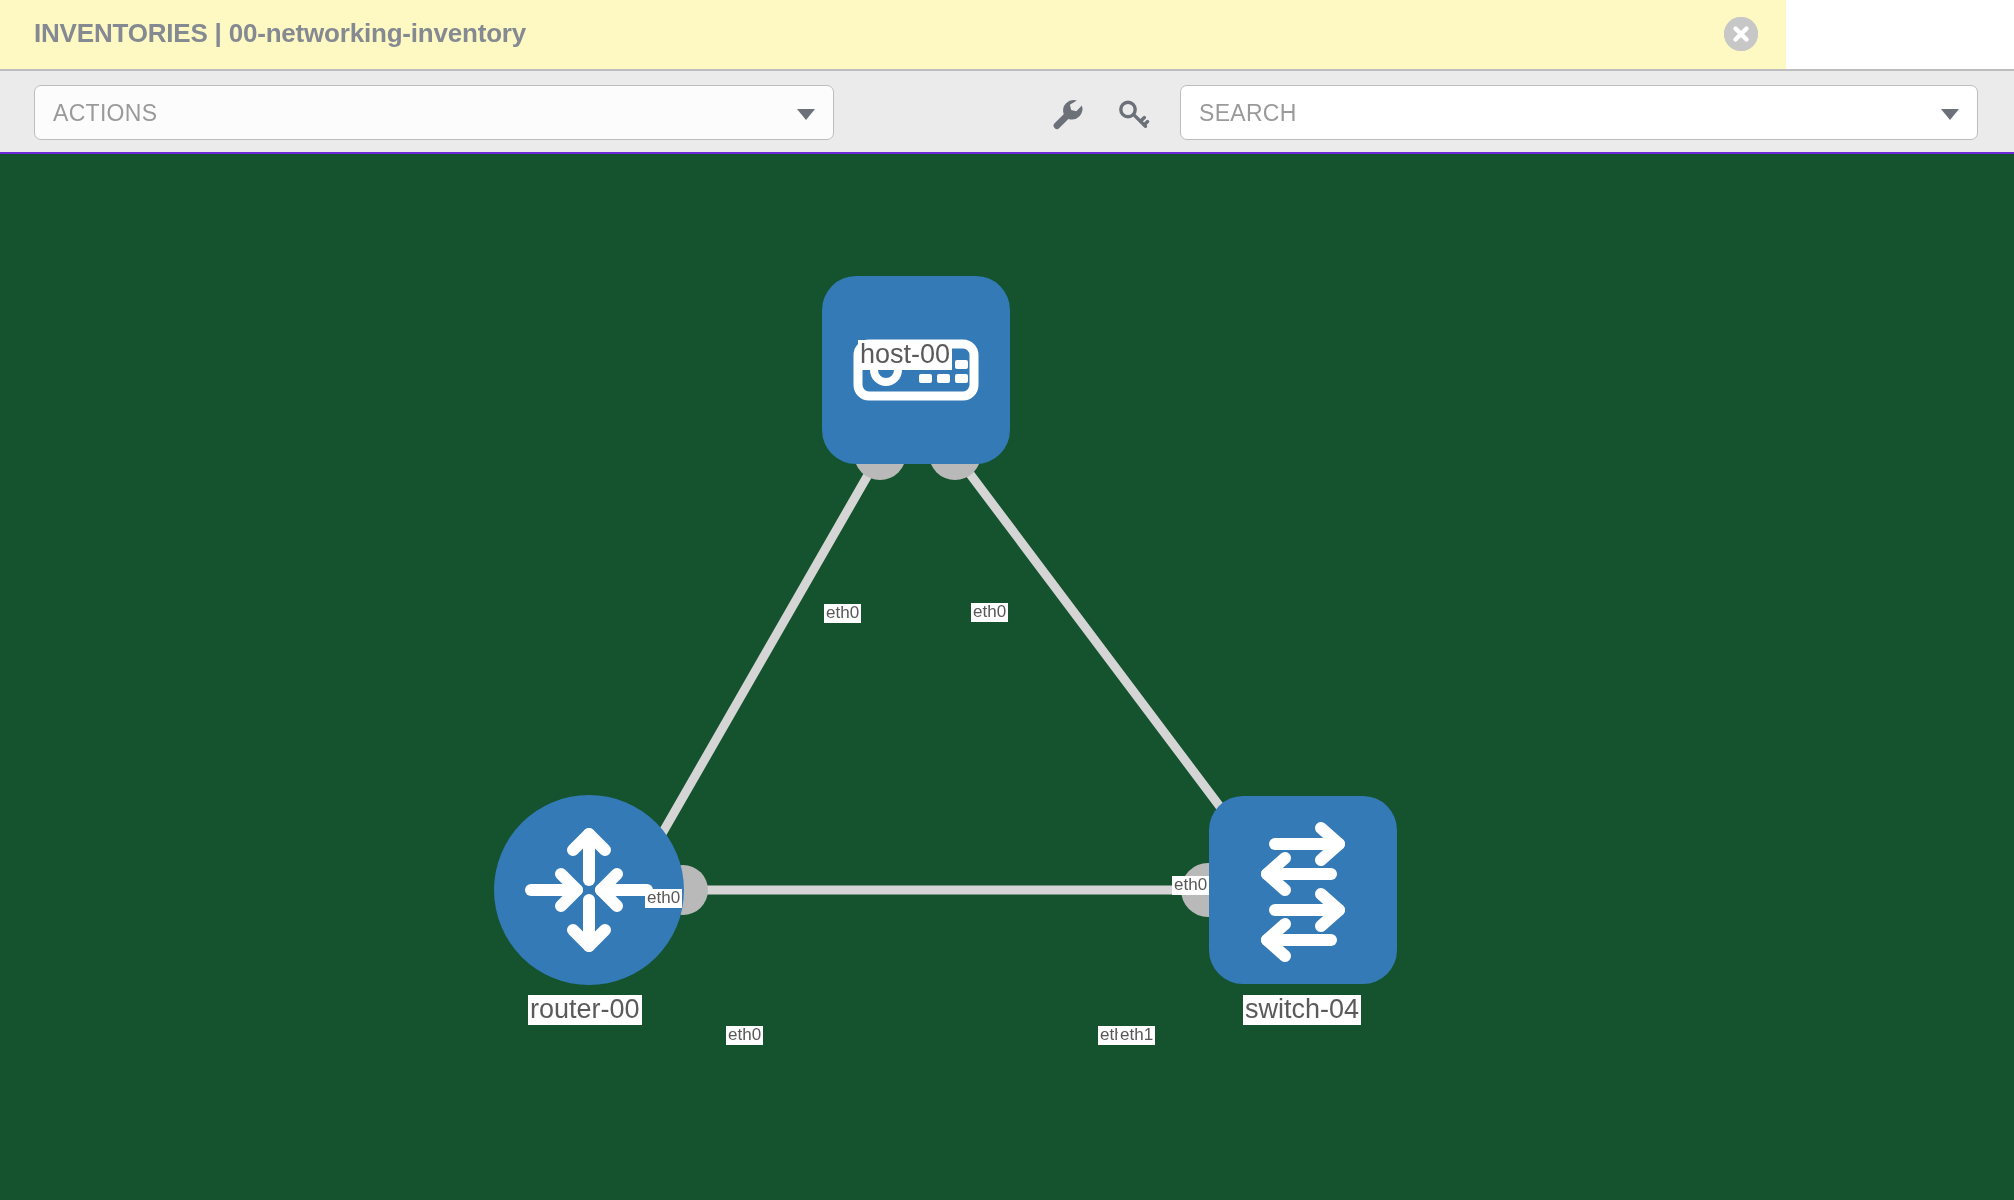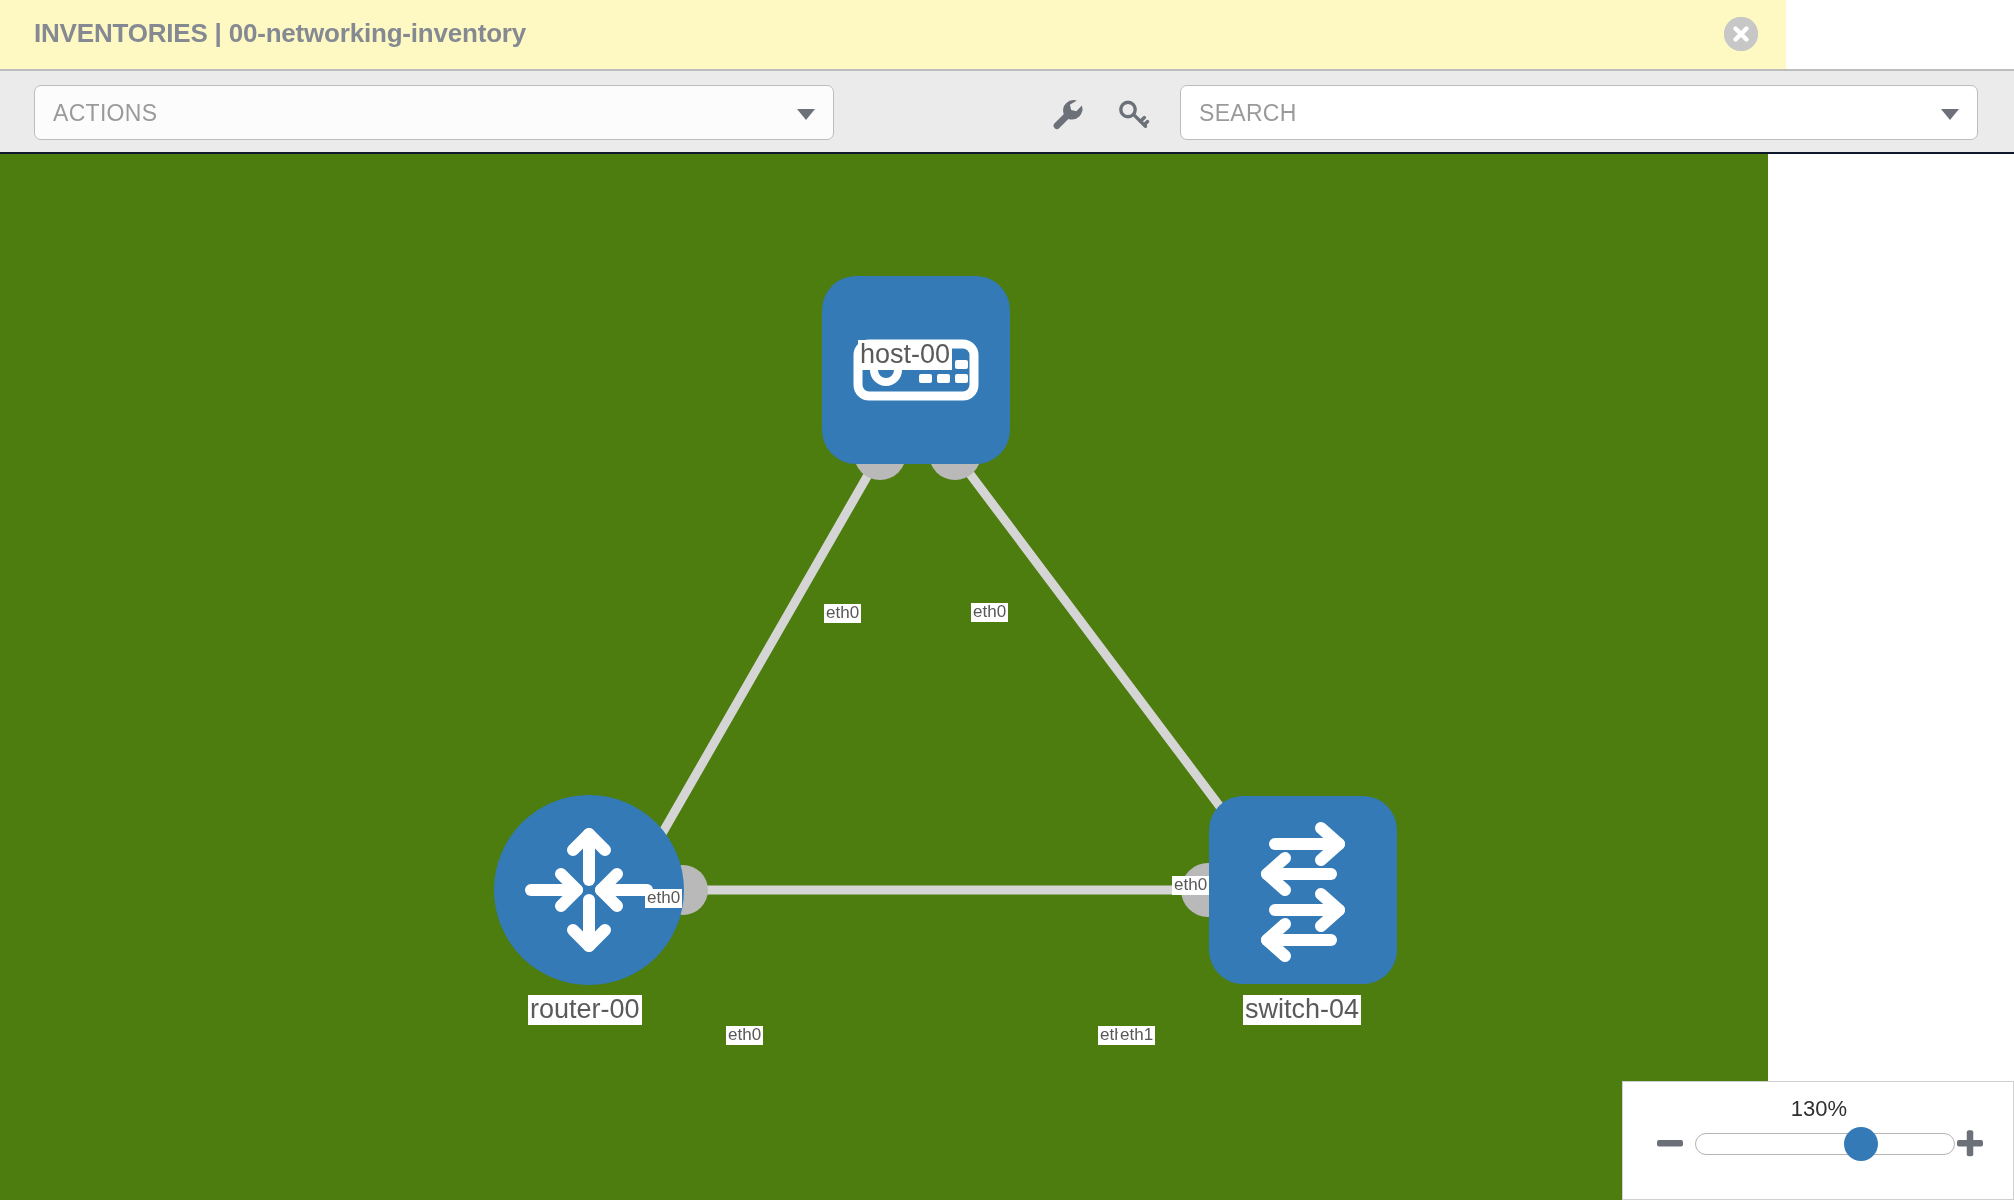--- a/index.html
+++ b/index.html
@@ -54,21 +54,21 @@
 
   
   .toolbar {
     position: absolute;
     left: 0;
     top: 69px;
     width: 2014px;
     height: 85px;
     background: #ebebeb;
     border-top: 2px solid #bdbdbd;
-    border-bottom: 2px solid #0f172a;
+    border-bottom: 2px solid #6d28d9;
     box-sizing: border-box;
   }
   .actions-select {
     position: absolute;
     left: 34px;
     top: 14px;
     width: 800px;
     height: 55px;
     background: #fcfcfc;
     border: 1px solid #bdbdbd;
@@ -127,23 +127,23 @@
     color: #9a9a9a;
     letter-spacing: 0.3px;
     white-space: nowrap;
   }
 
   
   .canvas {
     position: absolute;
     left: 0;
     top: 154px;
-    width: 1768px;
+    width: 2014px;
     height: 1046px;
-    background: #4d7c0f;
+    background: #14532d;
     overflow: hidden;
   }
   .topology-svg {
     position: absolute;
     left: 0; top: 0;
     width: 2014px;
     height: 1046px;
     display: block;
   }
 
@@ -355,34 +355,14 @@
 
     <div class="iface-label" style="left:824px; top:450px;">eth0</div>
     <div class="iface-label" style="left:971px; top:449px;">eth0</div>
     <div class="iface-label" style="left:645px; top:735px;">eth0</div>
     <div class="iface-label" style="left:1172px; top:722px;">eth0</div>
     <div class="iface-label" style="left:726px; top:872px;">eth0</div>
     <div class="iface-label" style="left:1098px; top:872px;">eth</div>
     <div class="iface-label" style="left:1118px; top:872px;text-align:right;">eth1</div>
   </div>
 
-  <div class="zoom-panel">
-    <div class="zoom-value">130%</div>
-
-    <div class="zoom-minus">
-      <svg width="34" height="34" viewBox="0 0 34 34" aria-hidden="true">
-        <rect x="4" y="14" width="26" height="6.5" rx="2" fill="#6b7079"></rect>
-      </svg>
-    </div>
-
-    <div class="zoom-track">
-      <div class="zoom-thumb" id="zoom-thumb" style="left: 148.16px;"></div>
-    </div>
-
-    <div class="zoom-plus">
-      <svg width="34" height="34" viewBox="0 0 34 34" aria-hidden="true">
-        <rect x="4" y="14" width="26" height="6.5" rx="2" fill="#6b7079"></rect>
-        <rect x="13.75" y="4.25" width="6.5" height="26" rx="2" fill="#6b7079"></rect>
-      </svg>
-    </div>
-  </div>
 
 </div>
 
 </body></html>

